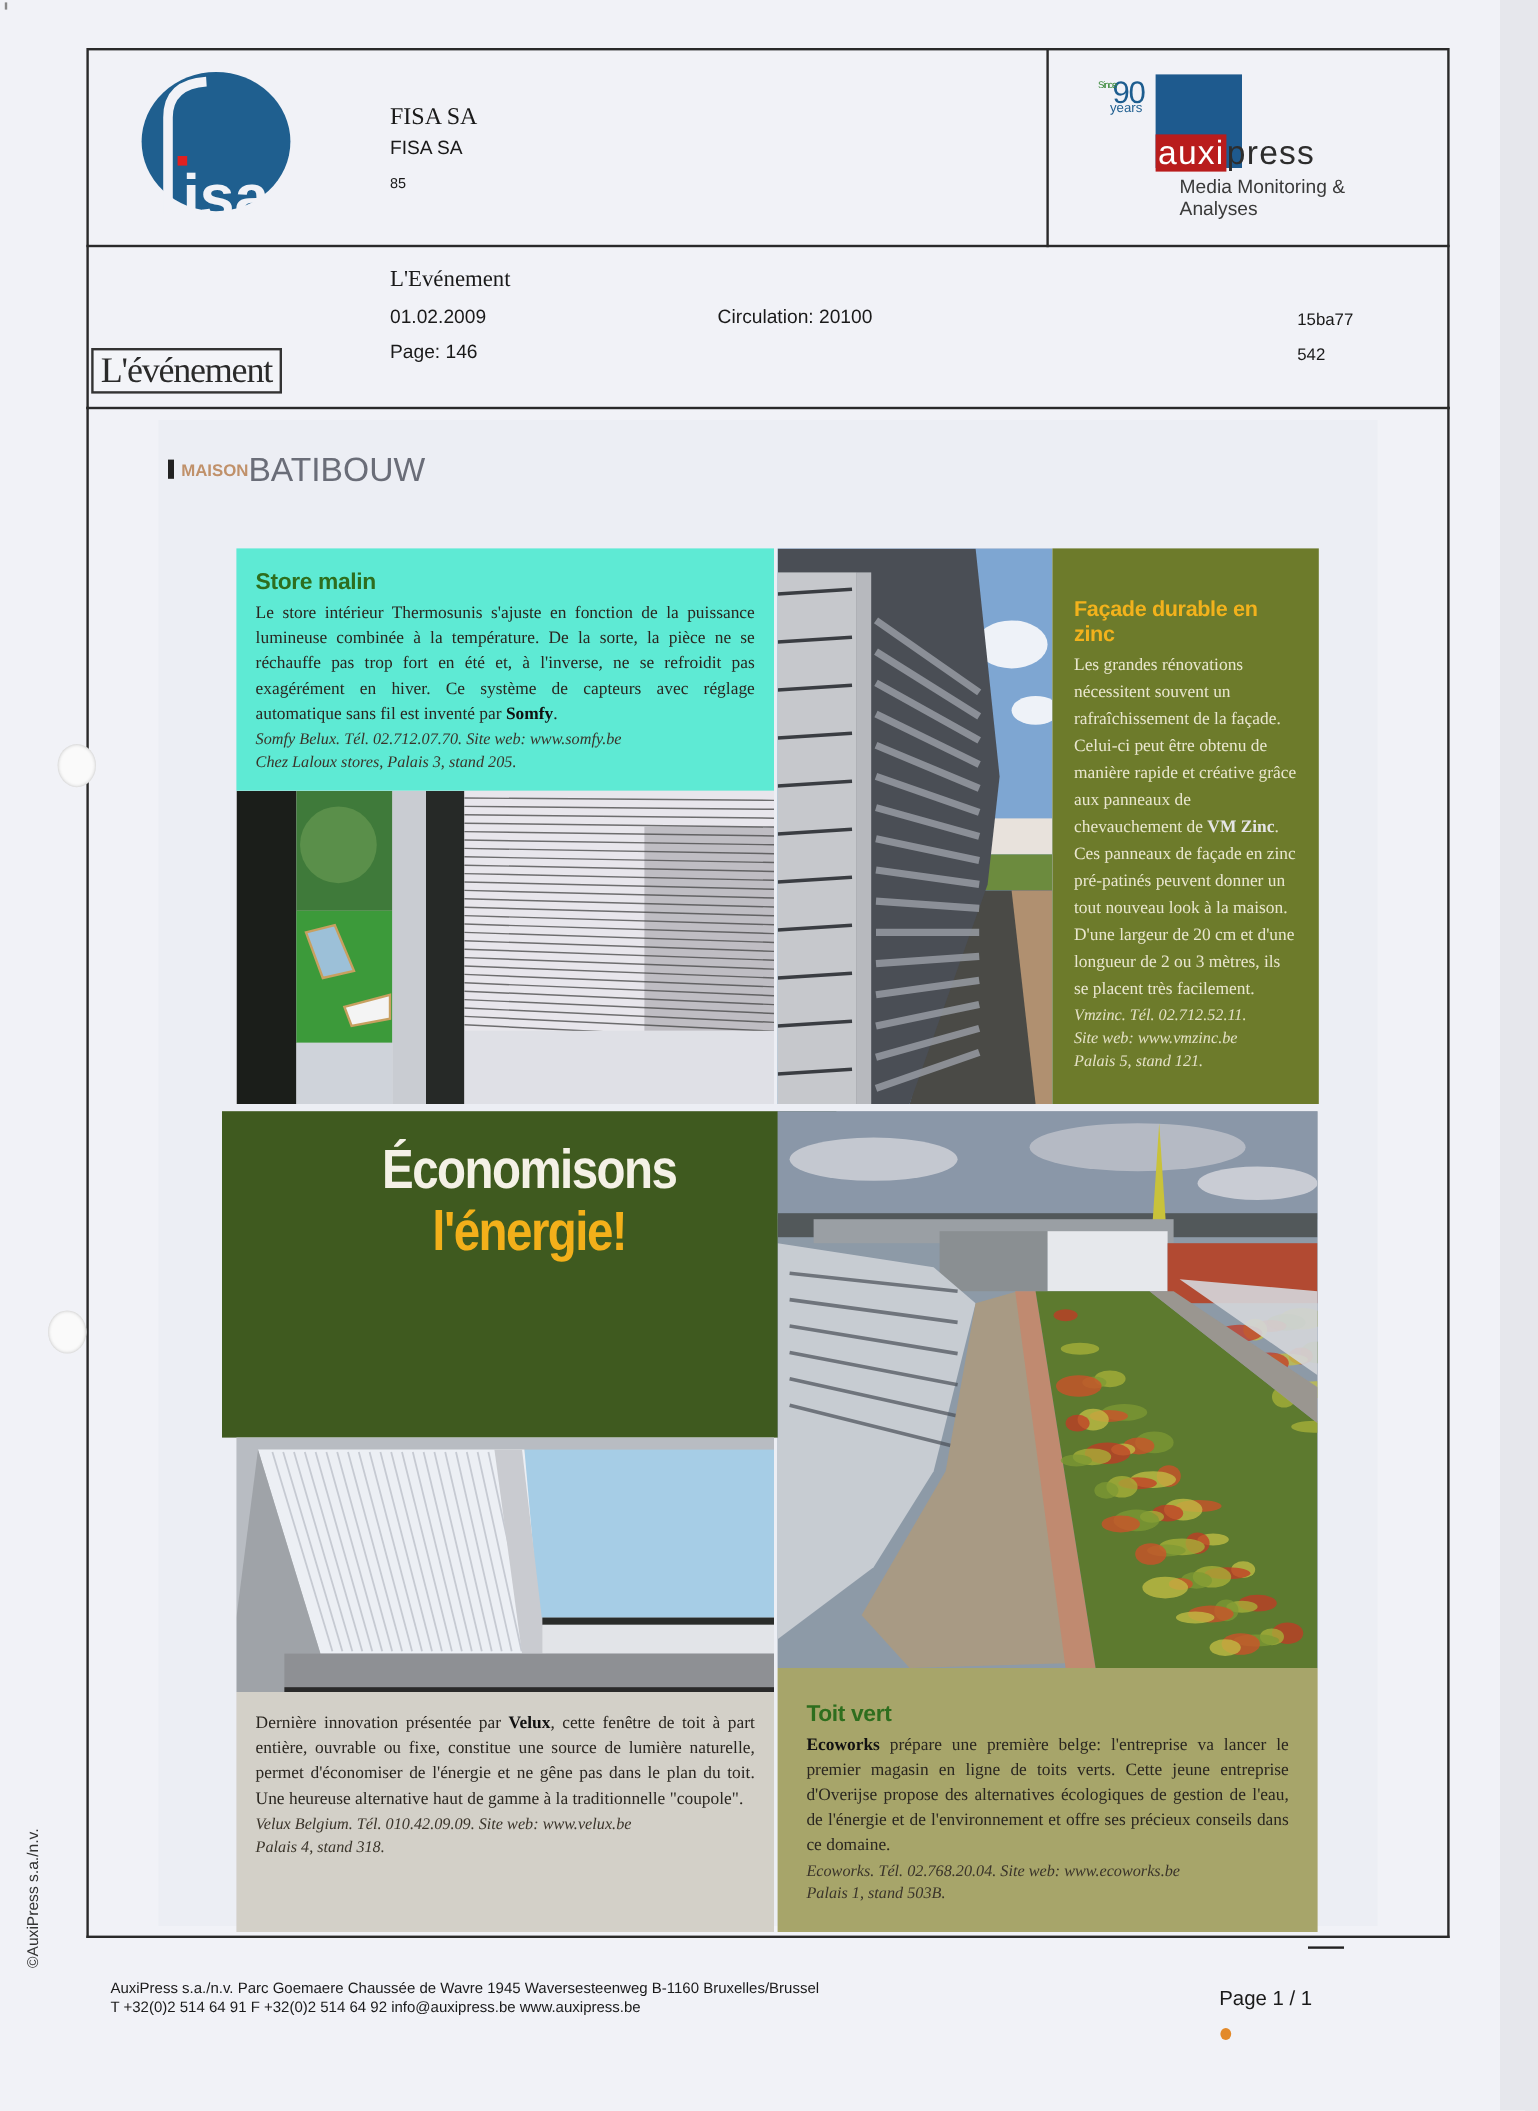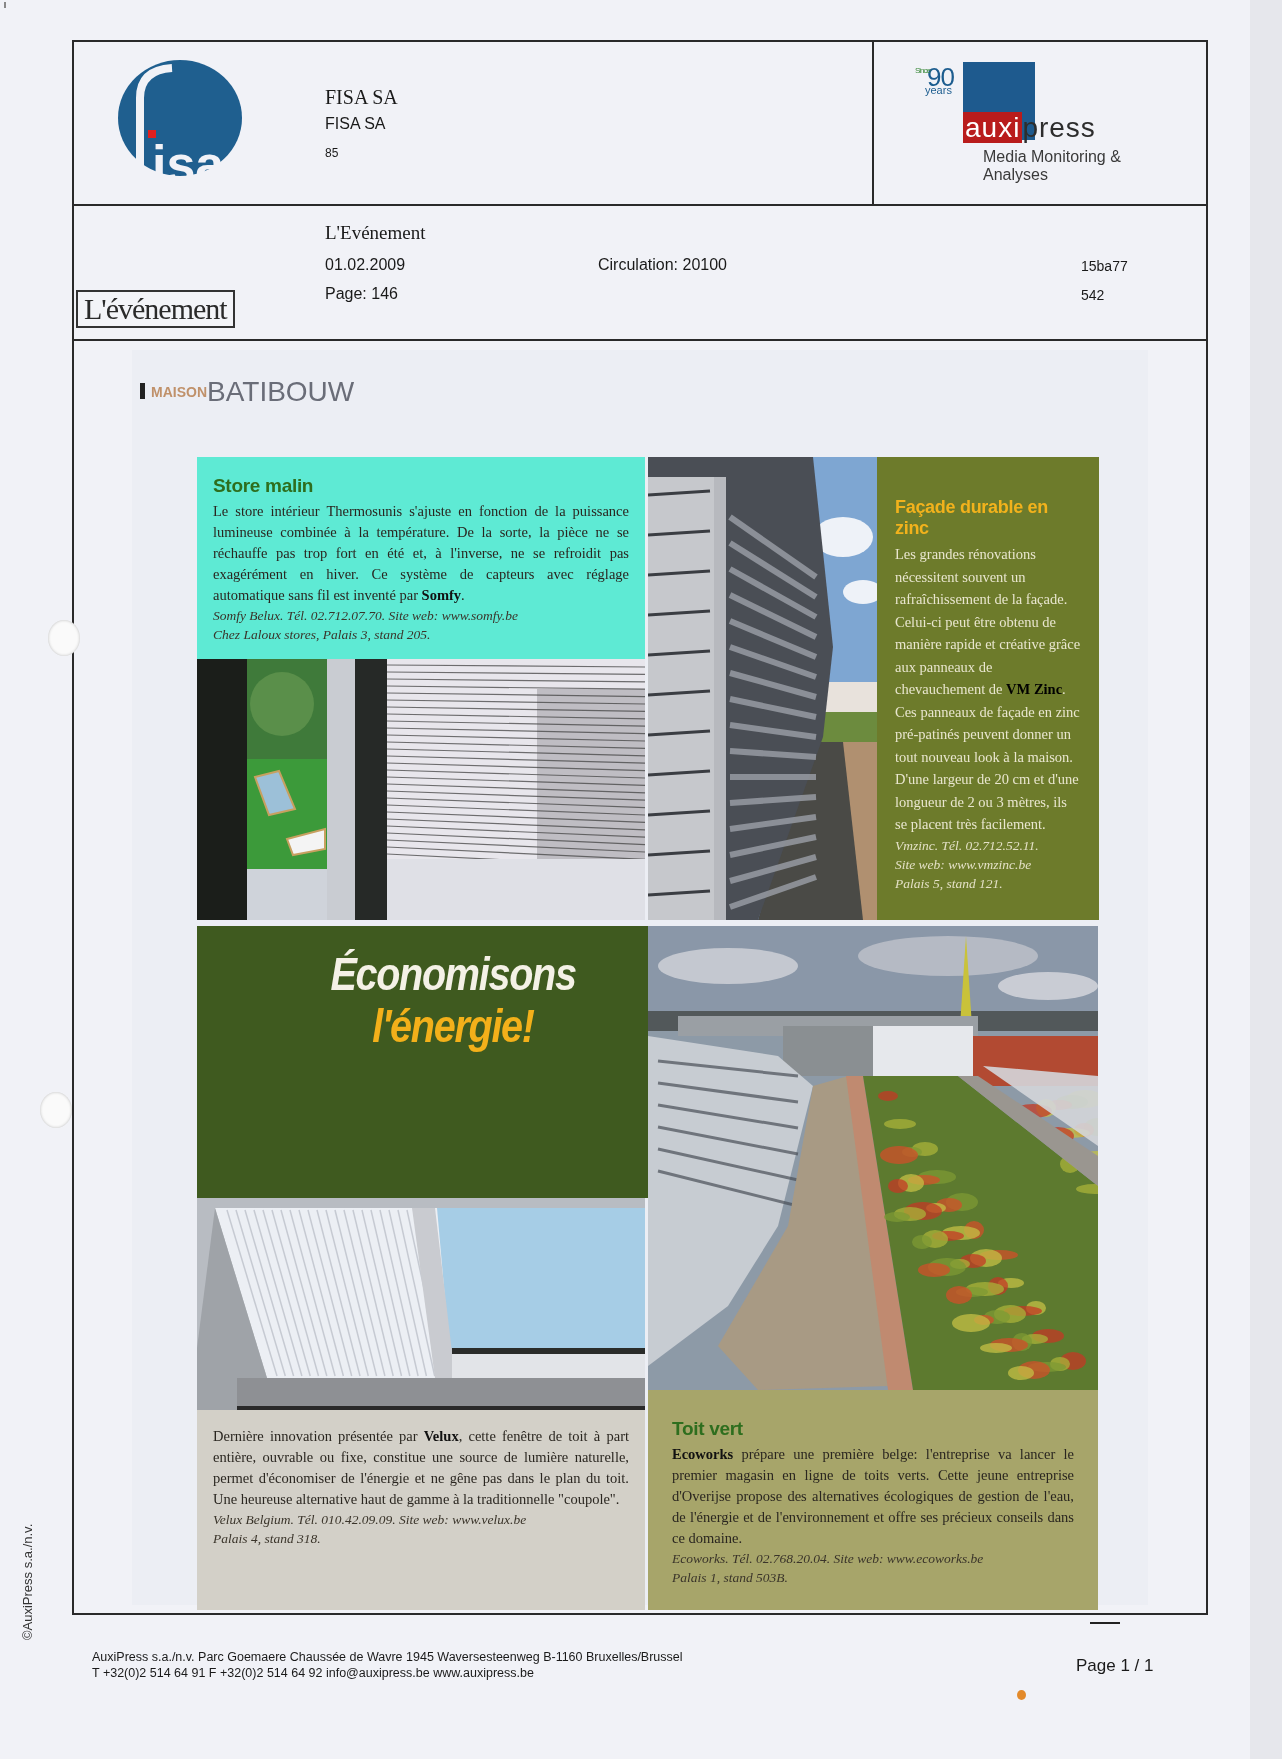--- a/index.html
+++ b/index.html
@@ -44,48 +44,48 @@
   
   .scan-bg { position: absolute; left: 132px; top: 350px; width: 1016px; height: 1255px; background: #eceef4; }
   .section-tag { position: absolute; left: 140px; top: 376px; font-size: 28px; color: #6a6d78; letter-spacing: -1px; }
   .section-tag .bar { display: inline-block; width: 5px; height: 16px; background: #222; margin-right: 6px; vertical-align: 2px; }
   .section-tag .maison { font-size: 14px; color: #c0916a; font-weight: bold; letter-spacing: 0; vertical-align: 4px; }
   .section-tag .bati { font-weight: normal; letter-spacing: 0px; }
 
   .panel { position: absolute; overflow: hidden; }
   .p-store { left: 197px; top: 457px; width: 448px; height: 202px; background: #5eead4; padding: 18px 16px; }
   .p-facade-text { left: 877px; top: 457px; width: 222px; height: 463px; background: #6d7b2b; padding: 40px 18px 0 18px; }
-  .p-econ { left: 197px; top: 926px; width: 512px; height: 272px; background: #3f5a1f; padding: 22px 24px; font-style: italic; }
+  .p-econ { left: 185px; top: 926px; width: 512px; height: 272px; background: #3f5a1f; padding: 22px 24px; }
   .p-fenetre { left: 197px; top: 1410px; width: 448px; height: 200px; background: #d3d0c8; padding: 16px 16px; }
   .p-toit { left: 648px; top: 1390px; width: 450px; height: 220px; background: #a7a56a; padding: 28px 24px; }
 
   .h-green { color: #2e6e1e; font-weight: bold; font-size: 19px; margin-bottom: 4px; letter-spacing: -0.3px; }
   .h-yellow { color: #f2b21c; font-weight: bold; font-size: 18px; margin-bottom: 4px; letter-spacing: -0.3px; }
   .body-serif { font-family: "Liberation Serif", serif; font-size: 14.5px; line-height: 21px; color: #2a2620; text-align: justify; }
   .body-serif.light { color: #e9e6cf; text-align: left; font-size: 14.5px; line-height: 22.5px; }
   .body-serif b { font-weight: bold; color: #111; }
-  .body-serif.light b { color: #000000; text-align: right; }
+  .body-serif.light b { color: #e5e5e5; text-align: right; }
   .credit { font-family: "Liberation Serif", serif; font-style: italic; font-size: 13.5px; line-height: 19px; color: #3a342a; }
   .credit.light { color: #e4e1c6; }
 
   .econ-title { text-align: center; color: #f4f1e6; font-weight: bold; font-size: 46px; line-height: 52px; letter-spacing: -1.5px; transform: scaleX(0.86); }
   .econ-sub { text-align: center; color: #f3b01a; font-weight: bold; font-size: 46px; line-height: 52px; letter-spacing: -1.5px; transform: scaleX(0.86); margin-bottom: 14px; }
   .econ-body { color: #e8ecd6; font-size: 18px; line-height: 28px; text-align: justify; }
 
   
   .photo { position: absolute; overflow: hidden; }
   .ph-blind { left: 197px; top: 659px; width: 448px; height: 261px; background: #dcdde2; }
   .ph-facade { left: 648px; top: 457px; width: 229px; height: 463px; background: #9fb6d0; }
   .ph-window { left: 197px; top: 1198px; width: 448px; height: 212px; background: #c9ccd0; }
   .ph-roof { left: 648px; top: 926px; width: 450px; height: 464px; background: #8d9aa7; }
 
   
   .footer-l1 { position: absolute; left: 92px; top: 1650px; font-size: 12.5px; }
   .footer-l2 { position: absolute; left: 92px; top: 1666px; font-size: 12.5px; }
-  .footer-page { position: absolute; left: 1076px; top: 1656px; font-size: 17px; }
+  .footer-page { position: absolute; left: 1016px; top: 1656px; font-size: 17px; }
   .dash { position: absolute; left: 1090px; top: 1622px; width: 30px; height: 2px; background: #222; }
   .stain { position: absolute; left: 1017px; top: 1690px; width: 9px; height: 10px; border-radius: 50%; background: #e38a2a; }
   .copyright { position: absolute; left: 20px; top: 1515px; transform: rotate(-90deg); transform-origin: left top; font-size: 13px; color: #333; white-space: nowrap; top: 1640px; }
 
   .punch { position: absolute; width: 32px; height: 36px; border-radius: 50%; background: #fafafa; box-shadow: inset 0 0 3px #bbb; }
   .punch.h1 { left: 48px; top: 620px; }
   .punch.h2 { left: 40px; top: 1092px; }
 </style>
 </head>
 <body>

